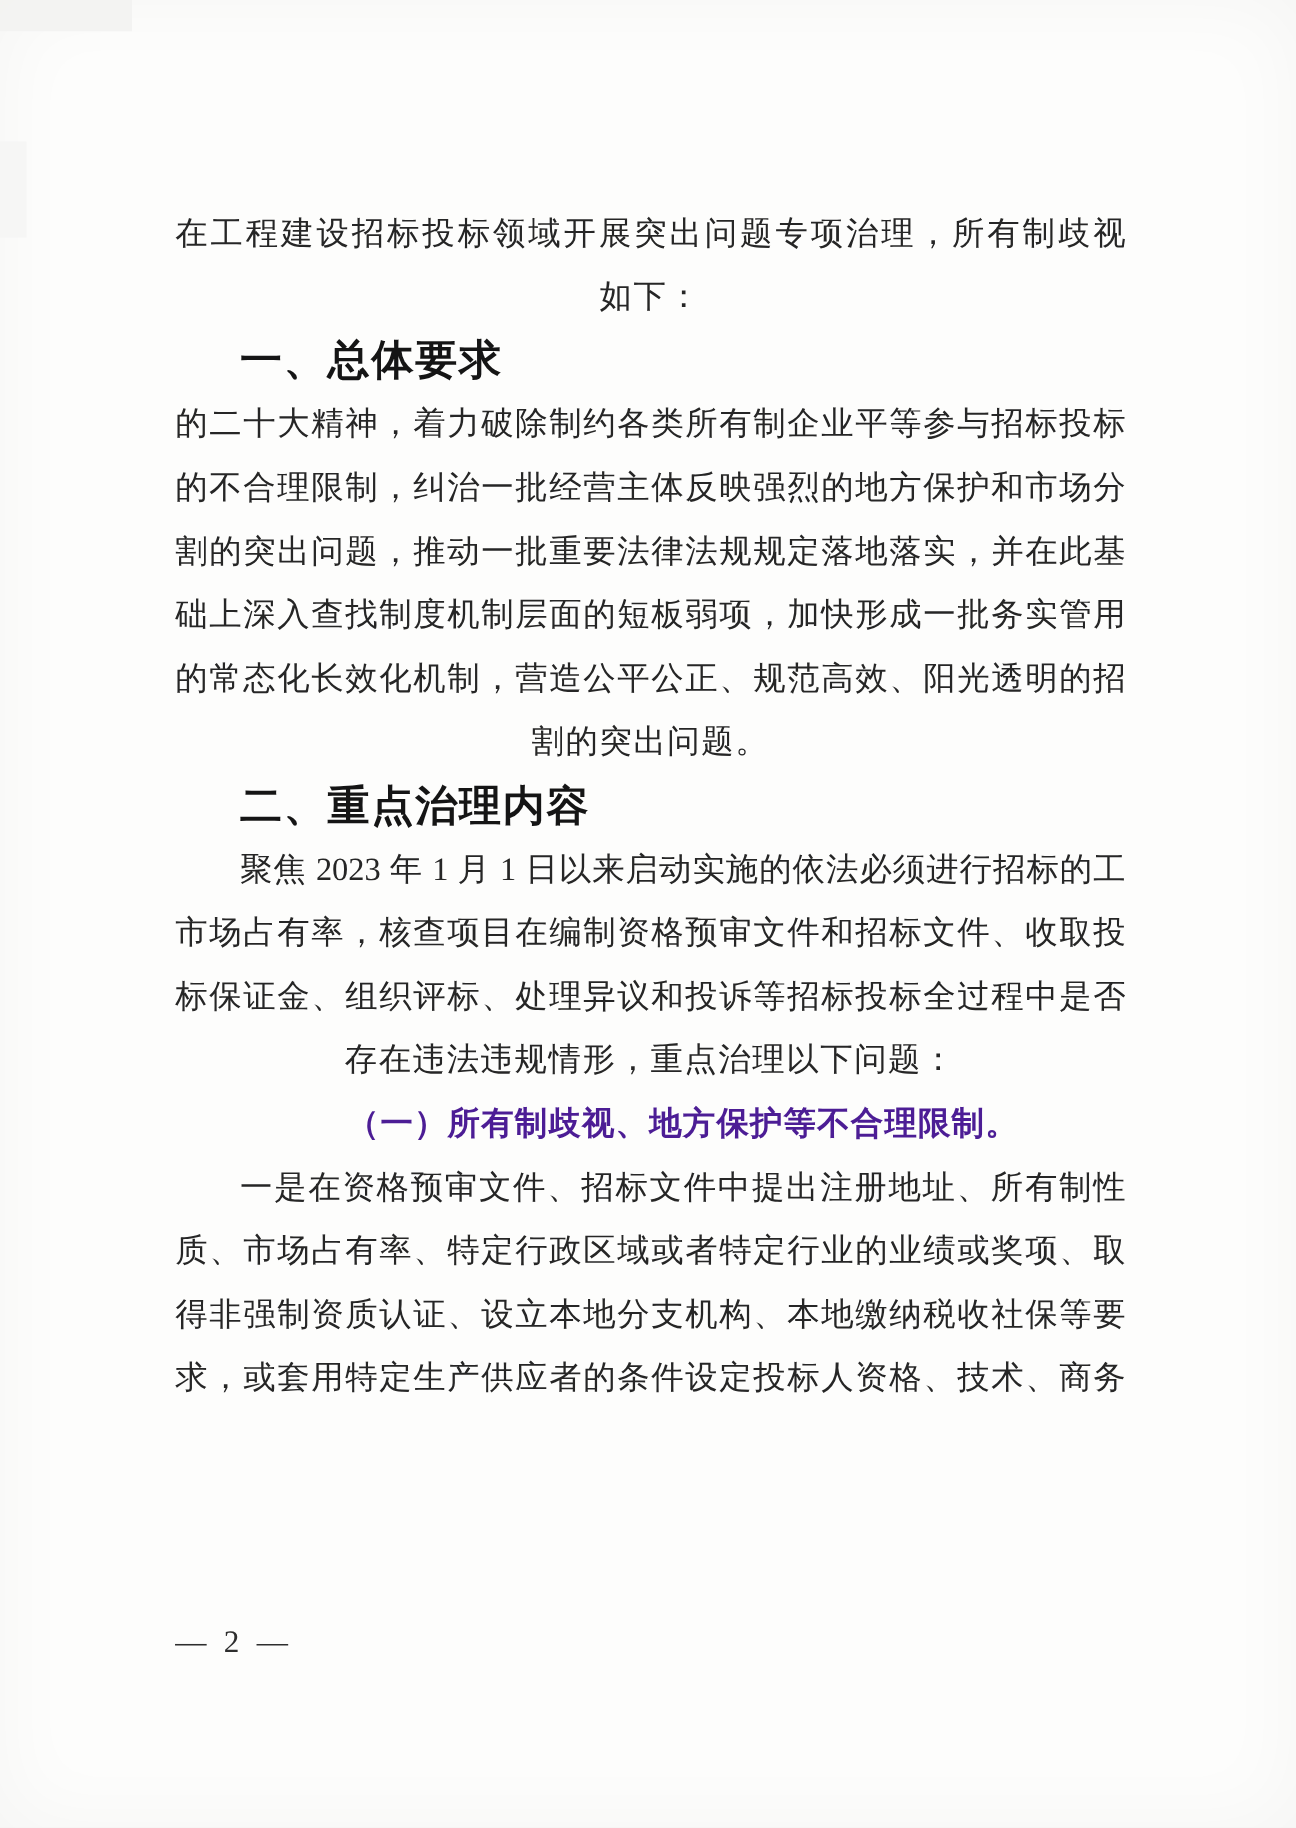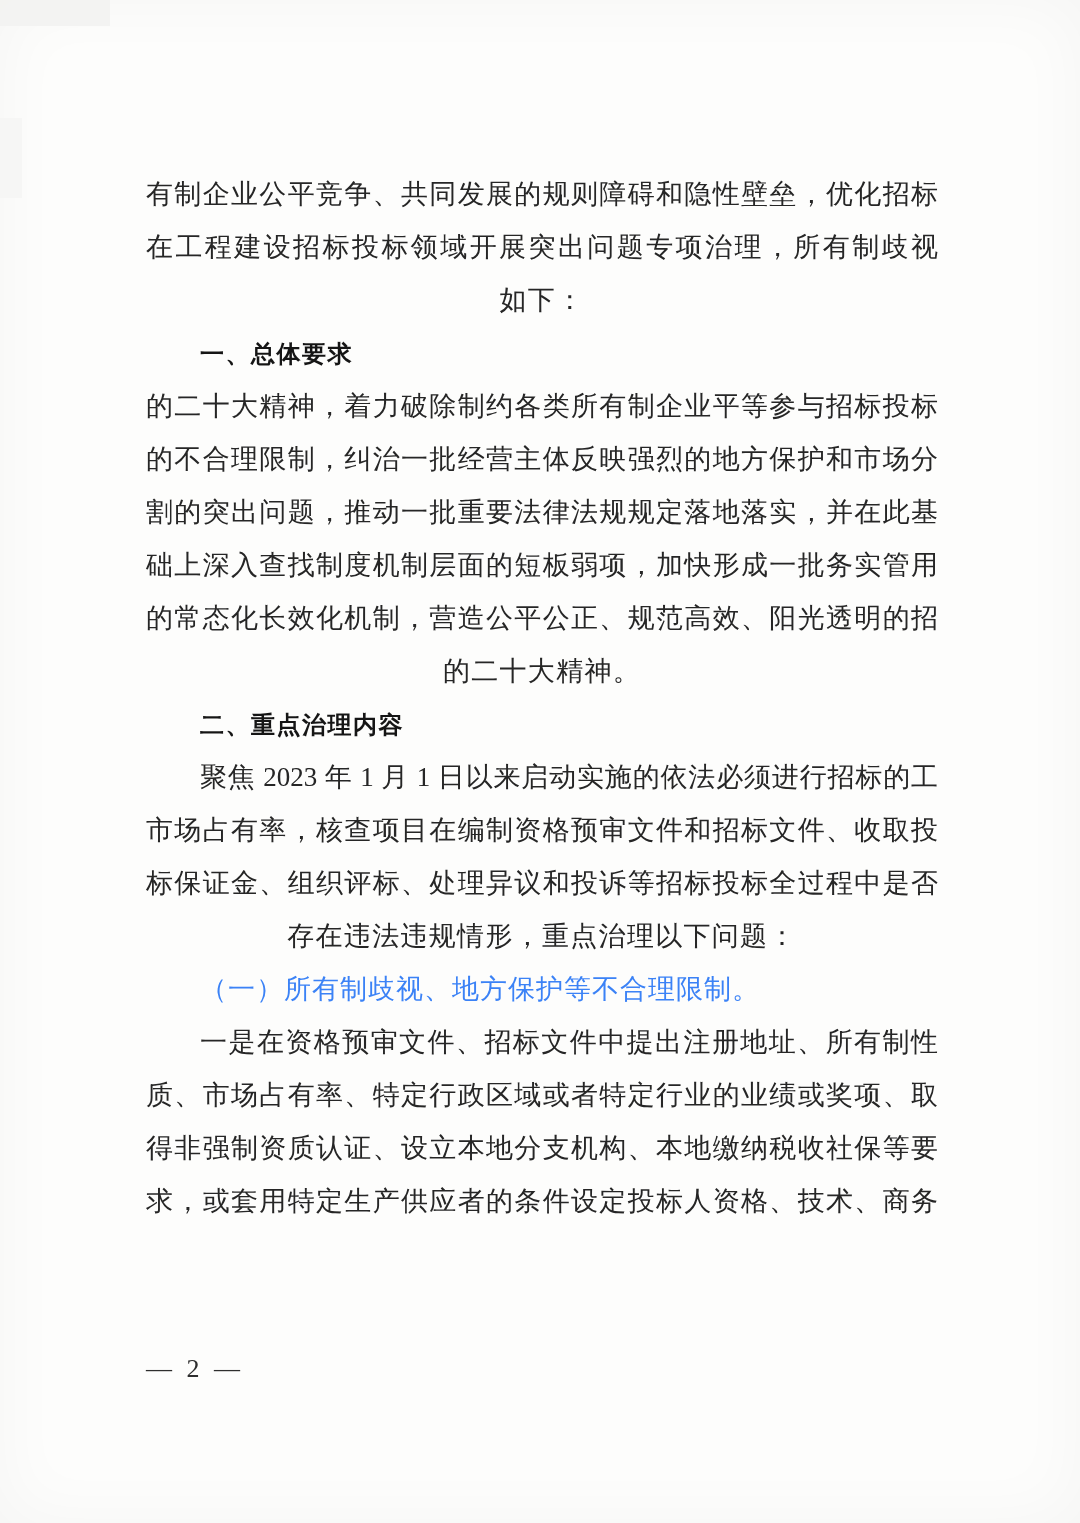--- a/index.html
+++ b/index.html
@@ -54,29 +54,29 @@
   .line.left {
     text-align: center;
     letter-spacing: 1.3px;
   }
   .line.indent {
     text-indent: 54px;
   }
   .line.heading {
     font-family: "Liberation Sans", "DejaVu Sans", sans-serif;
     font-weight: 700;
-    font-size: 24px;
+    font-size: 35px;
     color: #151515;
     text-align: left;
     letter-spacing: 1.5px;
   }
   .line.subheading {
-    font-weight: 400;
-    color: #3b82f6;
-    text-align: left;
+    font-weight: 700;
+    color: #4c1d95;
+    text-align: center;
     letter-spacing: 1px;
   }
   .footer {
     position: absolute;
     left: 146px;
     top: 1342px;
     height: 53px;
     line-height: 53px;
     font-size: 26px;
     color: #2e2e2e;
@@ -84,30 +84,29 @@
   }
 </style>
 </head>
 <body>
 
 <div class="page">
   <div class="artifact-tl"></div>
   <div class="artifact-left"></div>
 
   <div class="content">
-    <div class="line justify">有制企业公平竞争、共同发展的规则障碍和隐性壁垒，优化招标</div>
     <div class="line justify">在工程建设招标投标领域开展突出问题专项治理，所有制歧视</div>
     <div class="line left">如下：</div>
     <div class="line heading indent">一、总体要求</div>
     <div class="line justify">的二十大精神，着力破除制约各类所有制企业平等参与招标投标</div>
     <div class="line justify">的不合理限制，纠治一批经营主体反映强烈的地方保护和市场分</div>
     <div class="line justify">割的突出问题，推动一批重要法律法规规定落地落实，并在此基</div>
     <div class="line justify">础上深入查找制度机制层面的短板弱项，加快形成一批务实管用</div>
     <div class="line justify">的常态化长效化机制，营造公平公正、规范高效、阳光透明的招</div>
-    <div class="line left">的二十大精神。</div>
+    <div class="line left">割的突出问题。</div>
     <div class="line heading indent">二、重点治理内容</div>
     <div class="line justify indent">聚焦 2023 年 1 月 1 日以来启动实施的依法必须进行招标的工</div>
     <div class="line justify">市场占有率，核查项目在编制资格预审文件和招标文件、收取投</div>
     <div class="line justify">标保证金、组织评标、处理异议和投诉等招标投标全过程中是否</div>
     <div class="line left">存在违法违规情形，重点治理以下问题：</div>
     <div class="line subheading indent">（一）所有制歧视、地方保护等不合理限制。</div>
     <div class="line justify indent">一是在资格预审文件、招标文件中提出注册地址、所有制性</div>
     <div class="line justify">质、市场占有率、特定行政区域或者特定行业的业绩或奖项、取</div>
     <div class="line justify">得非强制资质认证、设立本地分支机构、本地缴纳税收社保等要</div>
     <div class="line justify">求，或套用特定生产供应者的条件设定投标人资格、技术、商务</div>

